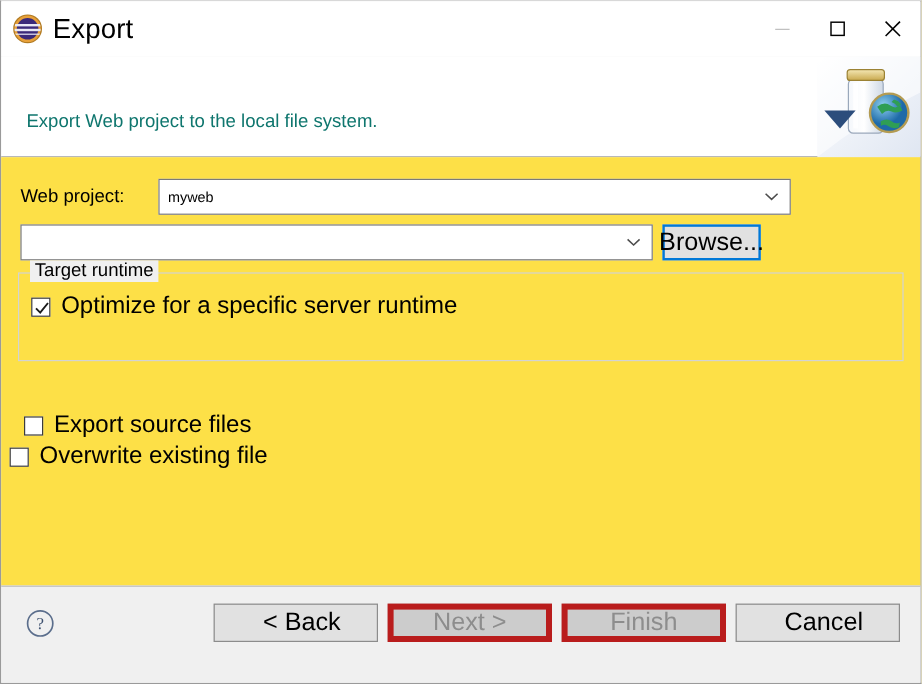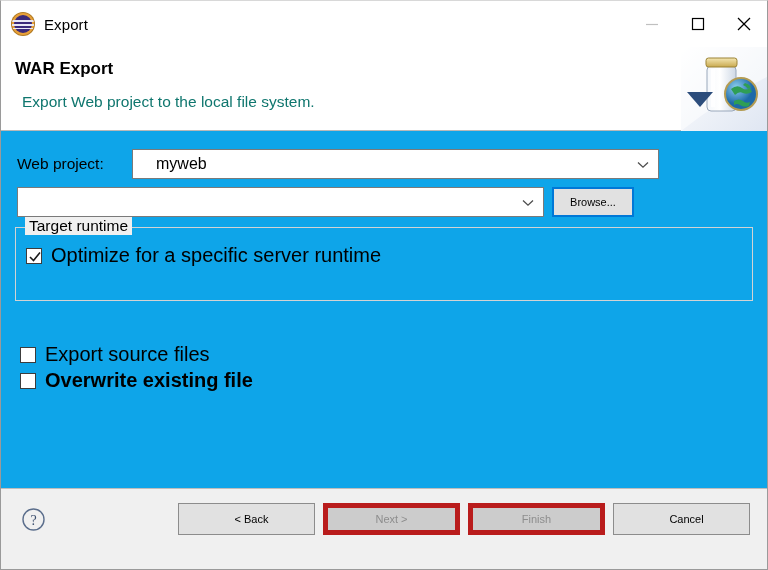--- a/index.html
+++ b/index.html
@@ -59,21 +59,21 @@
   .title-icon .band {
     position: absolute;
     left: 0; right: 0;
     height: 2px;
     background: #e9e9f5;
   }
   .title-icon .b1 { top: 7px; }
   .title-icon .b2 { top: 11px; }
   .title-icon .b3 { top: 15px; height: 1px;}
   .title-text {
-    font-size: 15px;
+    font-size: 23px;
     color: #000000;
     letter-spacing: 0.1px;
   }
   .win-controls {
     position: absolute;
     right: 0;
     top: 0;
     height: 46px;
     display: flex;
     align-items: stretch;
@@ -116,21 +116,21 @@
     top: 0;
     width: 86px;
     height: 84px;
     overflow: hidden;
   }
 
   
   .body {
     flex: 1 1 auto;
     position: relative;
-    background: #0ea5e9;
+    background: #fde047;
   }
   .row {
     position: absolute;
     left: 16px;
     display: flex;
     align-items: center;
     height: 30px;
   }
   .row-label {
     font-size: 15.5px;
@@ -139,40 +139,40 @@
     flex: 0 0 auto;
   }
   .combo {
     box-sizing: border-box;
     height: 30px;
     background: #ffffff;
     border: 1px solid #7a7a7a;
     display: flex;
     align-items: center;
     position: relative;
-    padding-left: 23px;
-    font-size: 16px;
+    padding-left: 7px;
+    font-size: 12px;
     color: #000;
   }
   .combo .chev {
     position: absolute;
     right: 9px;
     top: 50%;
     transform: translateY(-50%);
   }
   .combo.gray {
     background: #e1e1e1;
     border: 1px solid #adadad;
   }
 
   .btn {
     box-sizing: border-box;
     background: #e1e1e1;
     border: 1px solid #adadad;
-    font-size: 11px;
+    font-size: 21px;
     font-family: "Liberation Sans", sans-serif;
     color: #000;
     display: flex;
     align-items: center;
     justify-content: center;
     cursor: default;
   }
   .btn.focused {
     border: 2px solid #0078d7;
     background: #e1e1e1;
@@ -286,21 +286,20 @@
       <div class="win-btn">
         <svg width="16" height="16" viewBox="0 0 16 16">
             <line x1="2" y1="2" x2="14" y2="14" stroke="#000" stroke-width="1.3"></line>
             <line x1="14" y1="2" x2="2" y2="14" stroke="#000" stroke-width="1.3"></line>
           </svg>
       </div>
     </div>
   </div>
 
   <div class="header">
-    <div class="header-title">WAR Export</div>
     <div class="header-desc">Export Web project to the local file system.</div>
     <div class="header-banner">
       <svg width="86" height="84" viewBox="0 0 86 84">
         <defs>
           <linearGradient id="bgGrad" x1="0" y1="0" x2="1" y2="1">
             <stop offset="0%" stop-color="#ffffff"></stop>
             <stop offset="100%" stop-color="#dfe6f2"></stop>
           </linearGradient>
           <linearGradient id="jarGrad" x1="0" y1="0" x2="1" y2="0">
             <stop offset="0%" stop-color="#f4f7fb"></stop>
@@ -371,21 +370,21 @@
         <div class="check-label">Optimize for a specific server runtime</div>
       </div>
 
     </div>
 
     <div class="checkrow" style="position:absolute; left:19px; top:212px;">
       <div class="checkbox"></div>
       <div class="check-label">Export source files</div>
     </div>
 
-    <div class="checkrow" style="position:absolute; left:19px; top:238px;font-weight:bold;">
+    <div class="checkrow" style="position:absolute; left:7px; top:238px;">
       <div class="checkbox"></div>
       <div class="check-label">Overwrite existing file</div>
     </div>
 
   </div>
 
   <div class="footer">
     <div class="help-icon">
       <svg width="25" height="25" viewBox="0 0 25 25">
         <circle cx="12.5" cy="12.5" r="10.5" fill="none" stroke="#5b6e8c" stroke-width="1.4"></circle>

